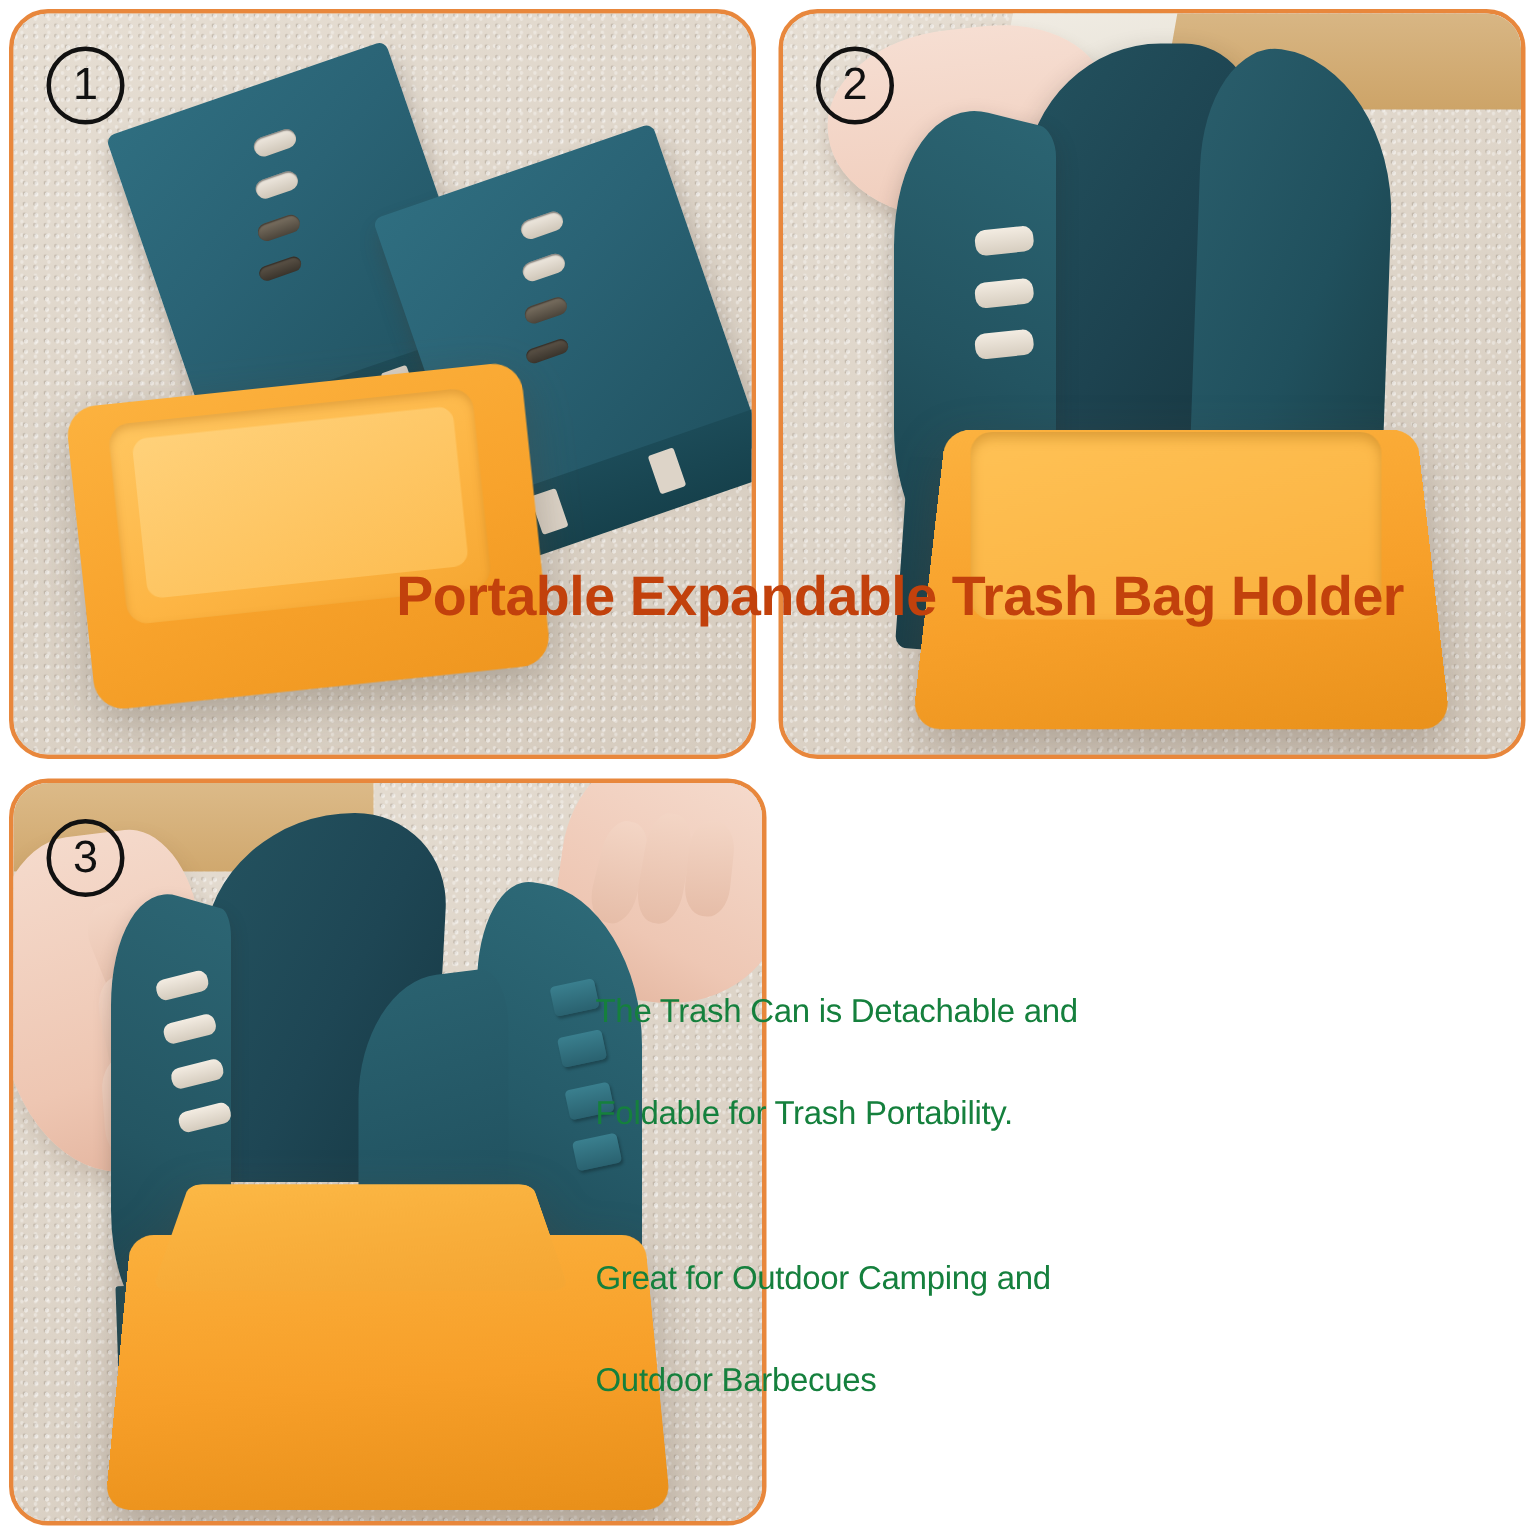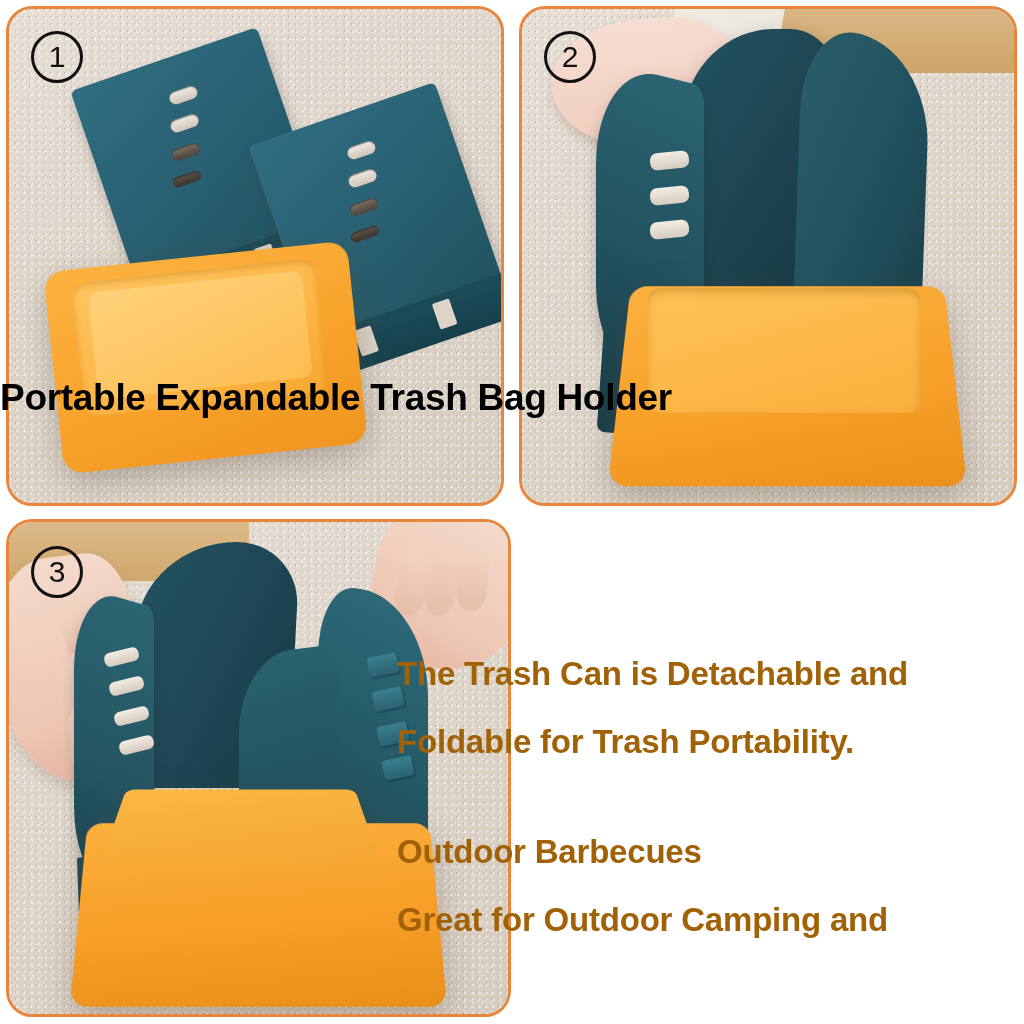--- a/index.html
+++ b/index.html
@@ -283,34 +283,34 @@
   #p3-tray .inner{
     position:absolute;left:10%;top:-26%;width:70%;height:56%;
     background:linear-gradient(170deg,#fcb845 0%,#f5a633 100%);
     border-radius:10px;
     transform:perspective(400px) rotateX(48deg);
   }
 
   
   #title-overlay{
     position:absolute;left:0;top:377px;width:936px;
-    text-align:left;
-    font-size:37px;font-weight:bold;color:#000000;
+    text-align:right;
+    font-size:37px;font-weight:bold;color:#c2410c;
     letter-spacing:-.3px;
     z-index:30;
     white-space:nowrap;
     font-family:"Liberation Sans", sans-serif;
   }
   #feature-text{
     position:absolute;left:397px;top:640px;width:625px;
     z-index:30;
     font-family:"Liberation Sans", sans-serif;
   }
   #feature-text .line{
-    font-size:33px;font-weight:bold;color:#a16207;
+    font-size:22px;font-weight:normal;color:#15803d;
     line-height:68px;white-space:nowrap;letter-spacing:-.2px;
   }
   #feature-text .gap{height:42px;}
 </style>
 </head>
 <body style="background: rgb(255, 255, 255);">
 
 <div class="stage">
 
   <div class="panel" id="panel-1" style="--brd: #e8873c;">
@@ -414,17 +414,17 @@
     </div>
     <div class="badge">3</div>
   </div>
 
   <div id="title-overlay">Portable Expandable Trash Bag Holder</div>
 
   <div id="feature-text">
     <div class="line">The Trash Can is Detachable and</div>
     <div class="line">Foldable for Trash Portability.</div>
     <div class="gap"></div>
+    <div class="line">Great for Outdoor Camping and</div>
     <div class="line">Outdoor Barbecues</div>
-    <div class="line">Great for Outdoor Camping and</div>
   </div>
 
 </div>
 
 </body></html>

